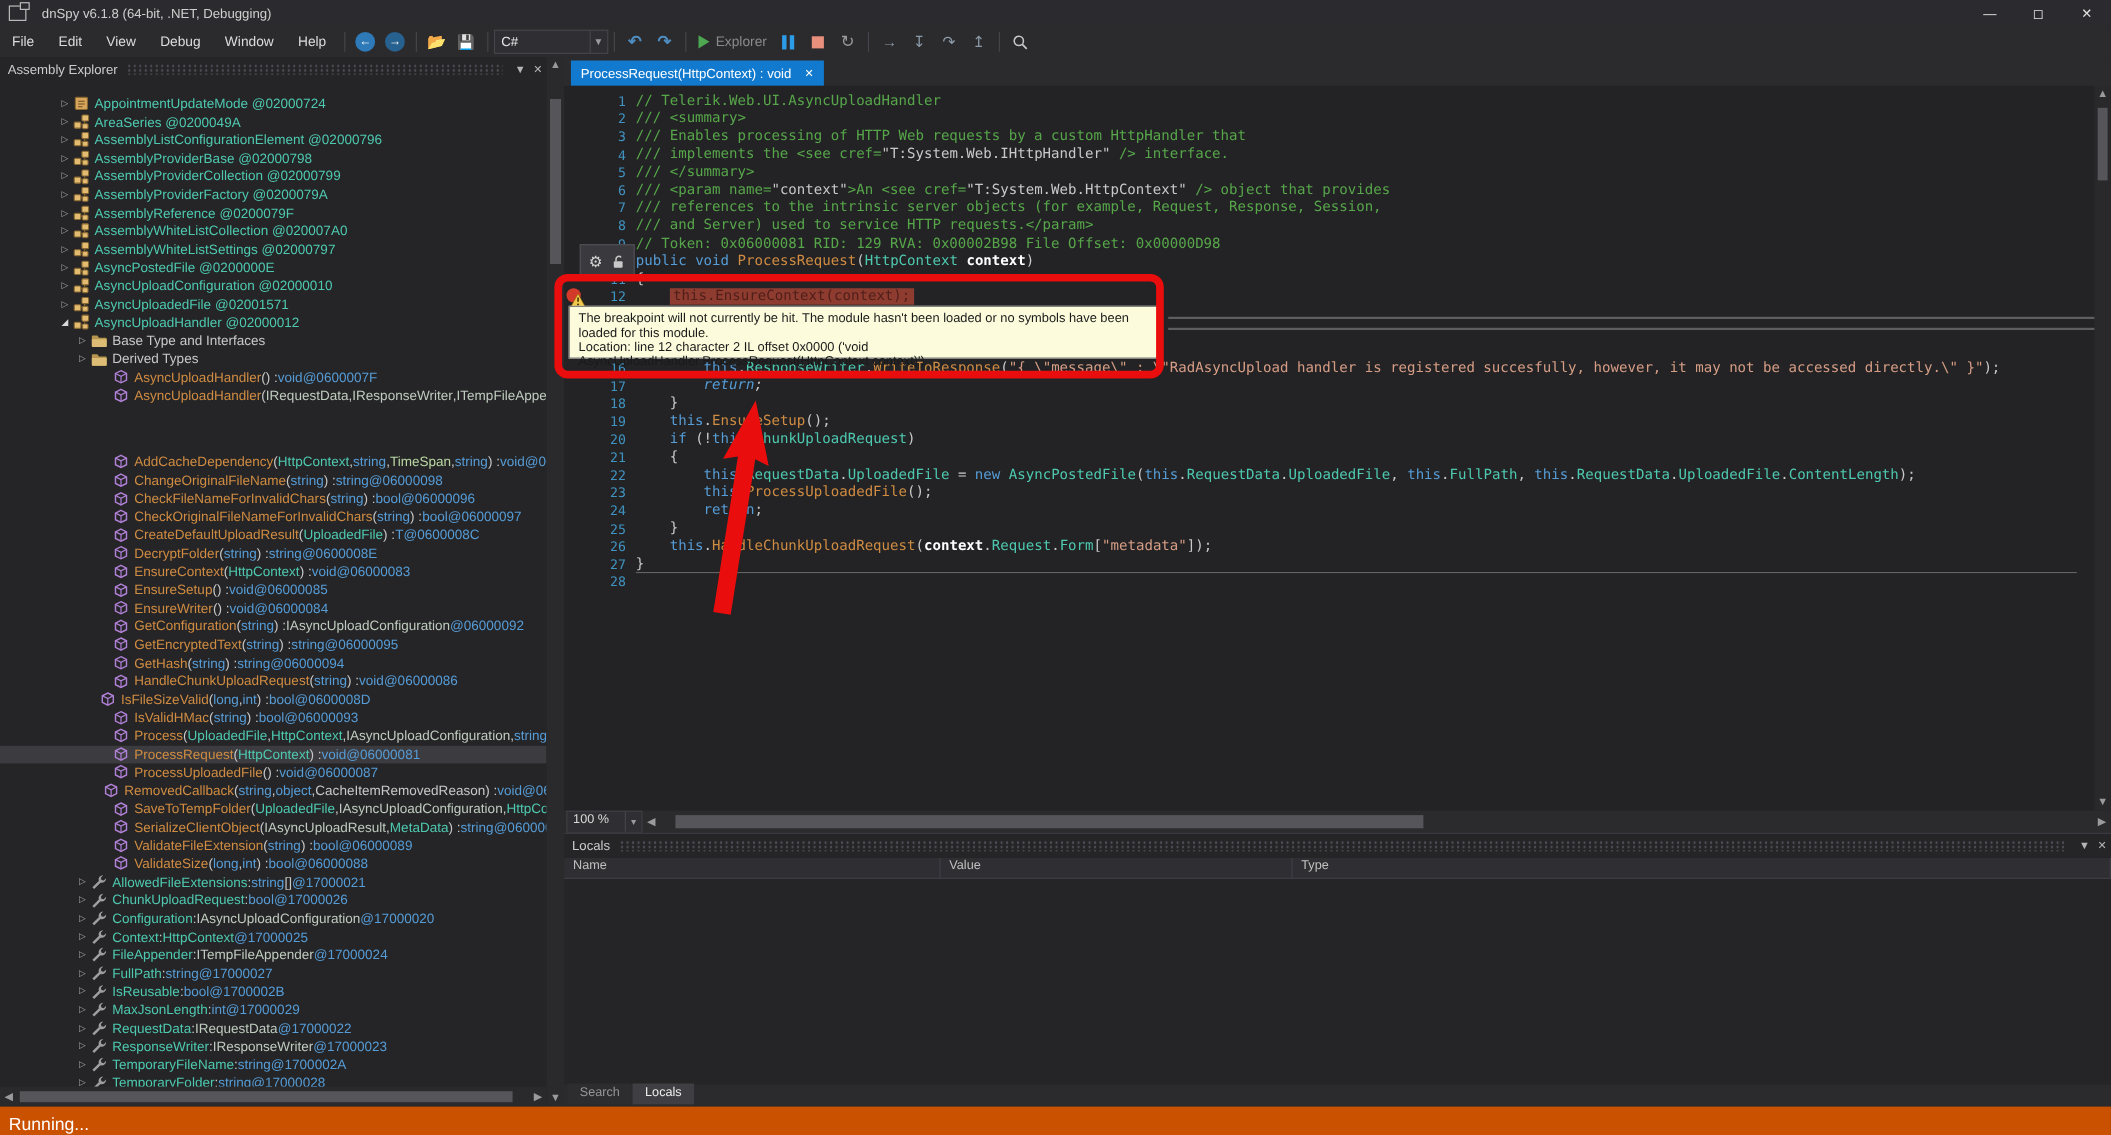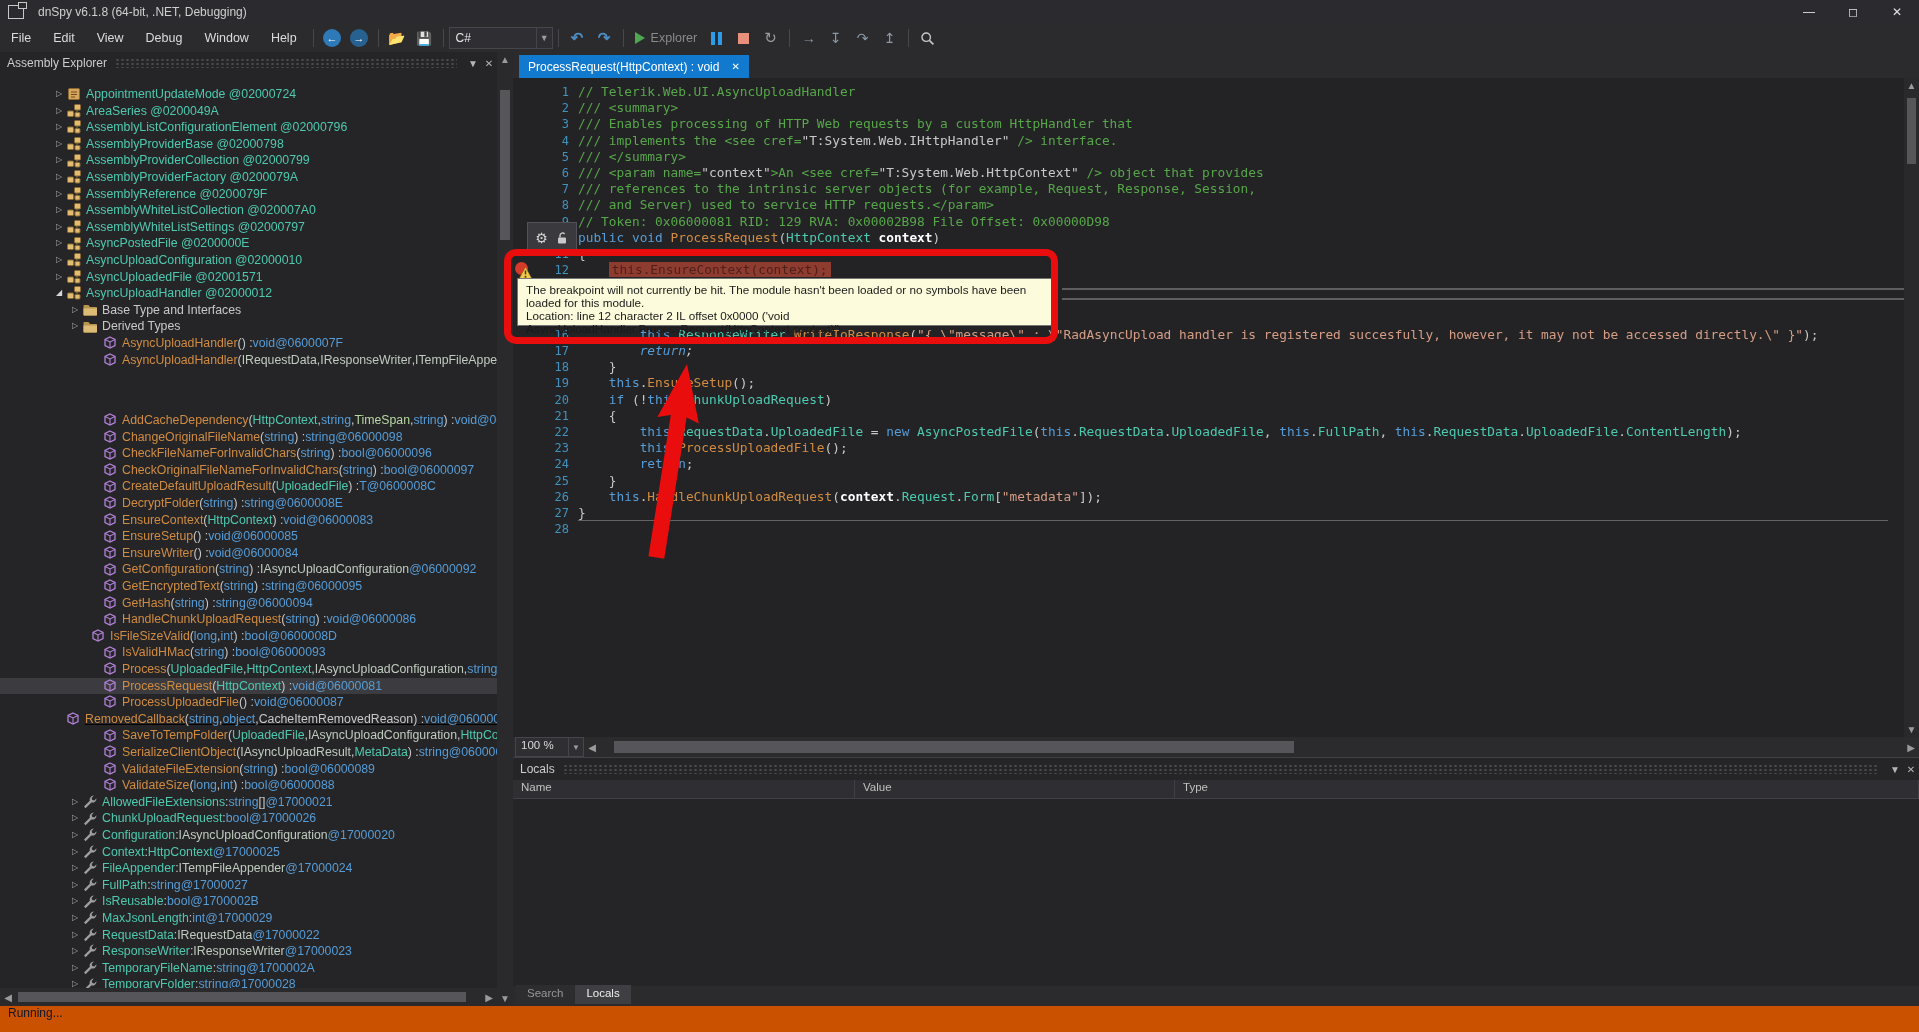--- a/index.html
+++ b/index.html
@@ -81,21 +81,21 @@
   #zoom-combo .drop{width:14px;display:flex;align-items:center;justify-content:center;font-size:8px;color:#9A9AA0;background:#2F2F33;border-left:1px solid #45454B;}
   #editor-hthumb{left:14px;width:680px;top:4px;height:12px;}
   
   #locals{position:absolute;left:0;right:0;top:705px;height:228px;background:#252527;border-top:1px solid #3F3F46;}
   #locals-cols{display:flex;height:18px;background:#2F2F33;border-bottom:1px solid #3F3F46;}
   .col{font-size:11.5px;color:#C0C0C0;padding:1px 8px;border-right:1px solid #3F3F46;box-sizing:border-box;}
   
   #bottom-tabs{position:absolute;left:0;top:933px;height:21px;display:flex;padding-left:3px;gap:1px;}
   .btab{height:17px;padding:2px 11px 0;font-size:11.5px;color:#969696;background:#2D2D30;}
   .btab.active{background:#3F3F43;color:#EDEDED;}
-  #statusbar{position:absolute;left:0;bottom:0;width:100%;height:26px;background:#CA5100;display:flex;align-items:flex-start;padding-left:8px;box-sizing:border-box;color:#0f172a;font-size:12px;}
+  #statusbar{position:absolute;left:0;bottom:0;width:100%;height:26px;background:#CA5100;display:flex;align-items:flex-end;padding-left:8px;box-sizing:border-box;color:#ffffff;font-size:16px;}
   
   #gear-popup{position:absolute;left:527px;top:222px;width:48px;height:29px;background:#3A3A3E;border:1px solid #515157;display:flex;align-items:center;justify-content:space-evenly;z-index:10;}
   #gear-popup .gear{color:#D5D5D5;font-size:14px;line-height:1;}
   #bp-icon{position:absolute;left:515px;top:262px;width:20px;height:18px;z-index:11;}
   #bp-icon .dot{position:absolute;left:0;top:0;width:13px;height:13px;border-radius:50%;background:#D43A2A;}
   #bp-icon svg{position:absolute;left:4px;top:5px;}
   .sep-line{position:absolute;left:1062px;width:842px;height:2px;background:#5E5E5E;z-index:5;}
   #bp-tooltip{position:absolute;left:517px;top:278px;width:521px;height:38px;background:#FCFCDC;border:1px solid #767676;z-index:60;
               color:#1A1A1A;font-size:11.7px;padding:4px 8px;display:flex;flex-direction:column;justify-content:space-between;}
   #red-rect{position:absolute;left:504px;top:249px;width:540px;height:81px;border:7px solid #EA0D0D;border-radius:12px;z-index:70;}
@@ -667,21 +667,21 @@
           <svg viewBox="0 0 16 16">
             <path d="M8 2l5 2.5v6L8 13 3 10.5v-6z" fill="none" stroke="#B180D7" stroke-width="1.3"></path>
             <path d="M3 4.5L8 7l5-2.5M8 7v6" fill="none" stroke="#B180D7" stroke-width="1.1"></path>
           </svg>
         </span>
         <span class="sg-m">ProcessUploadedFile</span>
         <span class="sg-p">() : </span>
         <span class="sg-k">void</span>
         <span class="sg-k"> @06000087</span>
       </div>
-      <div class="tree-row" style="padding-left: 51px; text-decoration: underline;">
+      <div class="tree-row" style="padding-left: 79px;">
         <span class="expander"></span>
         <span class="t-icon">
           <svg viewBox="0 0 16 16">
             <path d="M8 2l5 2.5v6L8 13 3 10.5v-6z" fill="none" stroke="#B180D7" stroke-width="1.3"></path>
             <path d="M3 4.5L8 7l5-2.5M8 7v6" fill="none" stroke="#B180D7" stroke-width="1.1"></path>
           </svg>
         </span>
         <span class="sg-m">RemovedCallback</span>
         <span class="sg-p">(</span>
         <span class="sg-k">string</span>

